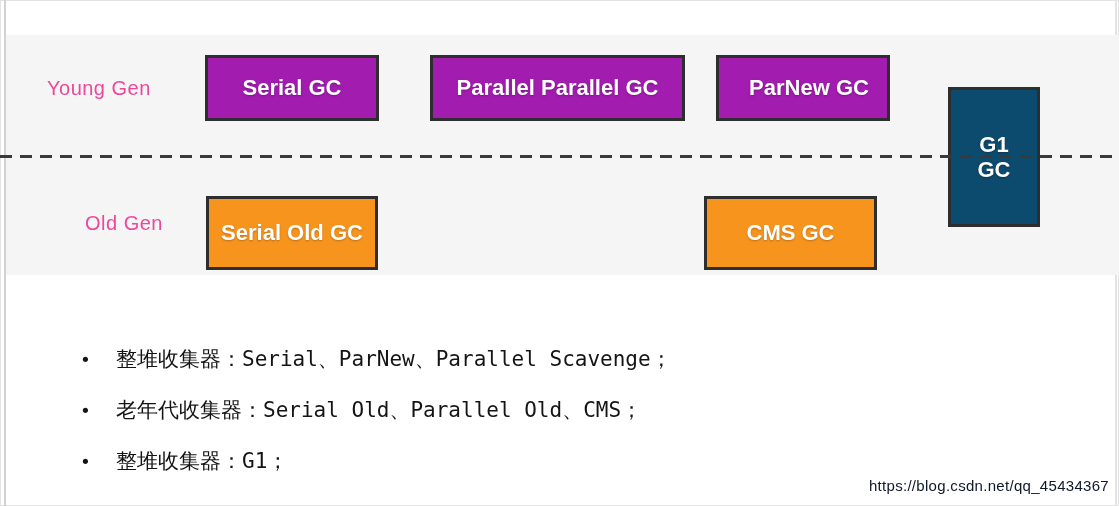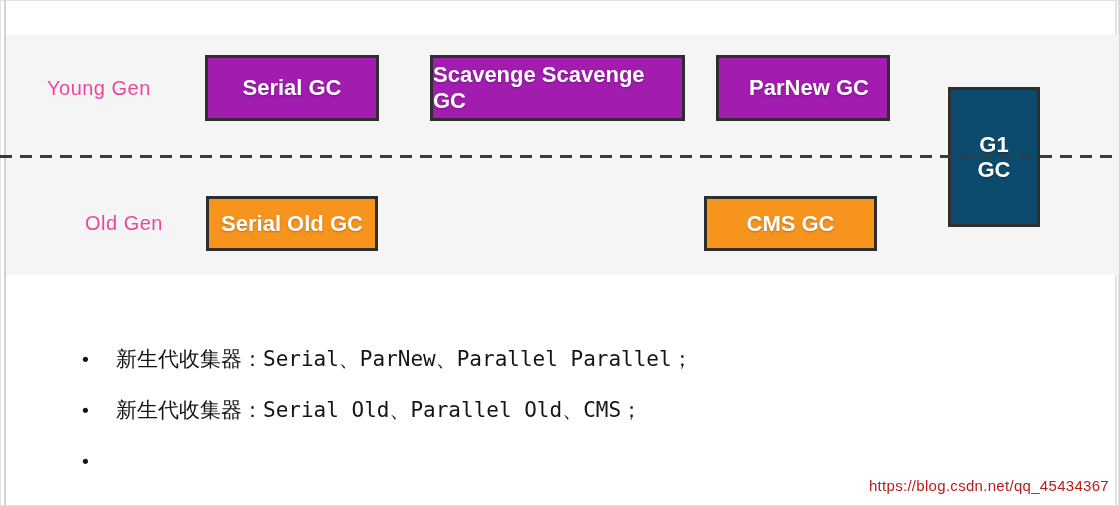--- a/index.html
+++ b/index.html
@@ -59,21 +59,21 @@
     justify-content: center;
     border: 3px solid #2e2e2e;
     box-sizing: border-box;
     color: #ffffff;
     font-size: 22px;
     font-weight: bold;
     text-shadow: 0 1px 2px rgba(0,0,0,0.25);
     z-index: 2;
   }
   .young-box { background: #a21caf; top: 55px; height: 66px; }
-  .old-box   { background: #f7941d; top: 196px; height: 55px; }
+  .old-box   { background: #f7941d; top: 196px; height: 74px; }
 
   .box-serial            { left: 205px; width: 174px; }
   .box-parallel-scavenge { left: 430px; width: 255px; }
   .box-parnew            { left: 716px; width: 174px; padding-left: 12px; }
   .box-serial-old        { left: 206px; width: 172px; }
   .box-parallel-old      { left: 436px; width: 211px; }
   .box-cms               { left: 704px; width: 173px; text-align: center; }
 
   .g1-box {
     background: #0c4a6e;
@@ -107,21 +107,21 @@
     margin-right: 22px;
     font-size: 18px;
     color: #141414;
   }
 
   .watermark {
     position: absolute;
     right: 10px;
     bottom: 12px;
     font-size: 15px;
-    color: #b91c1c;
+    color: #0f172a;
     letter-spacing: 0.3px;
   }
 </style>
 </head>
 <body>
 
 <div class="page">
 
   <div class="edge-line edge-left"></div>
   <div class="edge-line edge-right"></div>
@@ -129,41 +129,42 @@
   <div class="panel"></div>
 
   <div class="dashed-line"></div>
 
   <div class="gen-label label-young">Young Gen</div>
 
   <div class="gen-label label-old">Old Gen</div>
 
   <div class="gc-box young-box box-serial">Serial GC</div>
 
-  <div class="gc-box young-box box-parallel-scavenge">Scavenge Scavenge GC</div>
+  <div class="gc-box young-box box-parallel-scavenge">Parallel Parallel GC</div>
 
   <div class="gc-box young-box box-parnew">ParNew GC</div>
 
   <div class="gc-box old-box box-serial-old">Serial Old GC</div>
 
 
   <div class="gc-box old-box box-cms">CMS GC</div>
 
   <div class="gc-box g1-box">G1
 GC</div>
 
   <div class="notes">
     <div class="note-row">
       <span class="note-marker">•</span>
-      <span>新生代收集器：Serial、ParNew、Parallel Parallel；</span>
+      <span>整堆收集器：Serial、ParNew、Parallel Scavenge；</span>
     </div>
     <div class="note-row">
       <span class="note-marker">•</span>
-      <span>新生代收集器：Serial Old、Parallel Old、CMS；</span>
+      <span>老年代收集器：Serial Old、Parallel Old、CMS；</span>
     </div>
     <div class="note-row">
       <span class="note-marker">•</span>
+      <span>整堆收集器：G1；</span>
     </div>
   </div>
 
   <div class="watermark">https://blog.csdn.net/qq_45434367</div>
 
 </div>
 
 </body></html>

